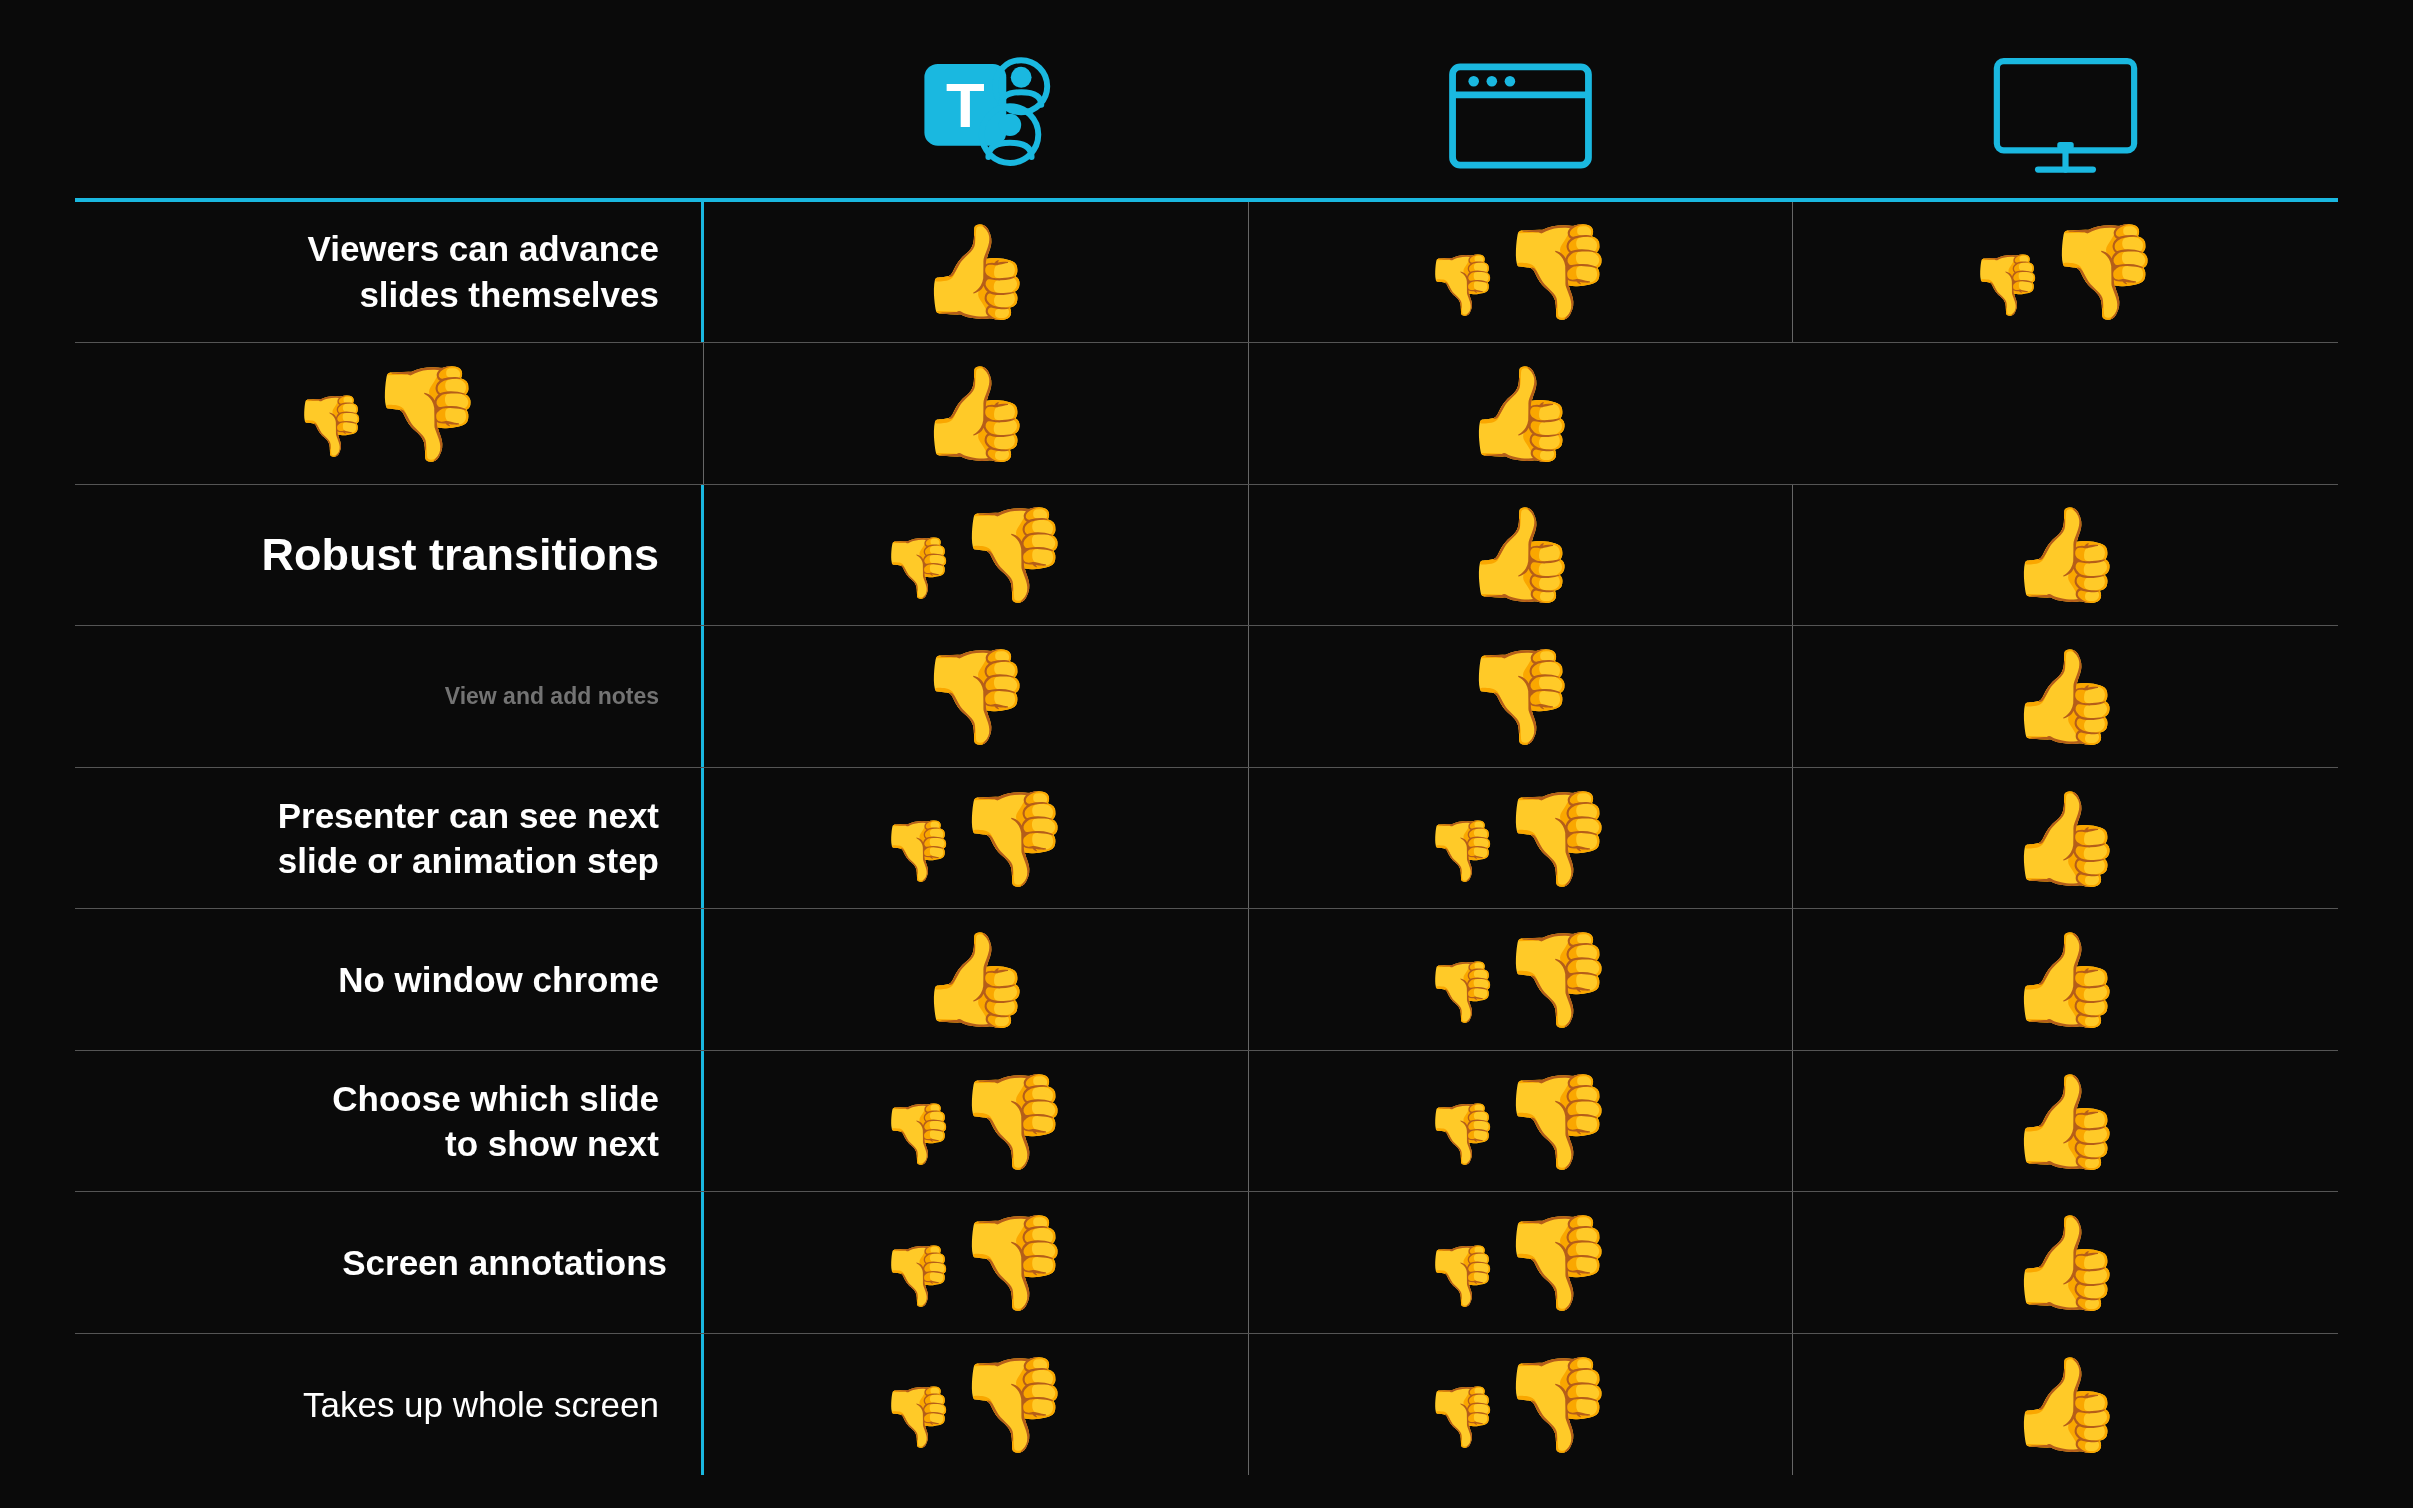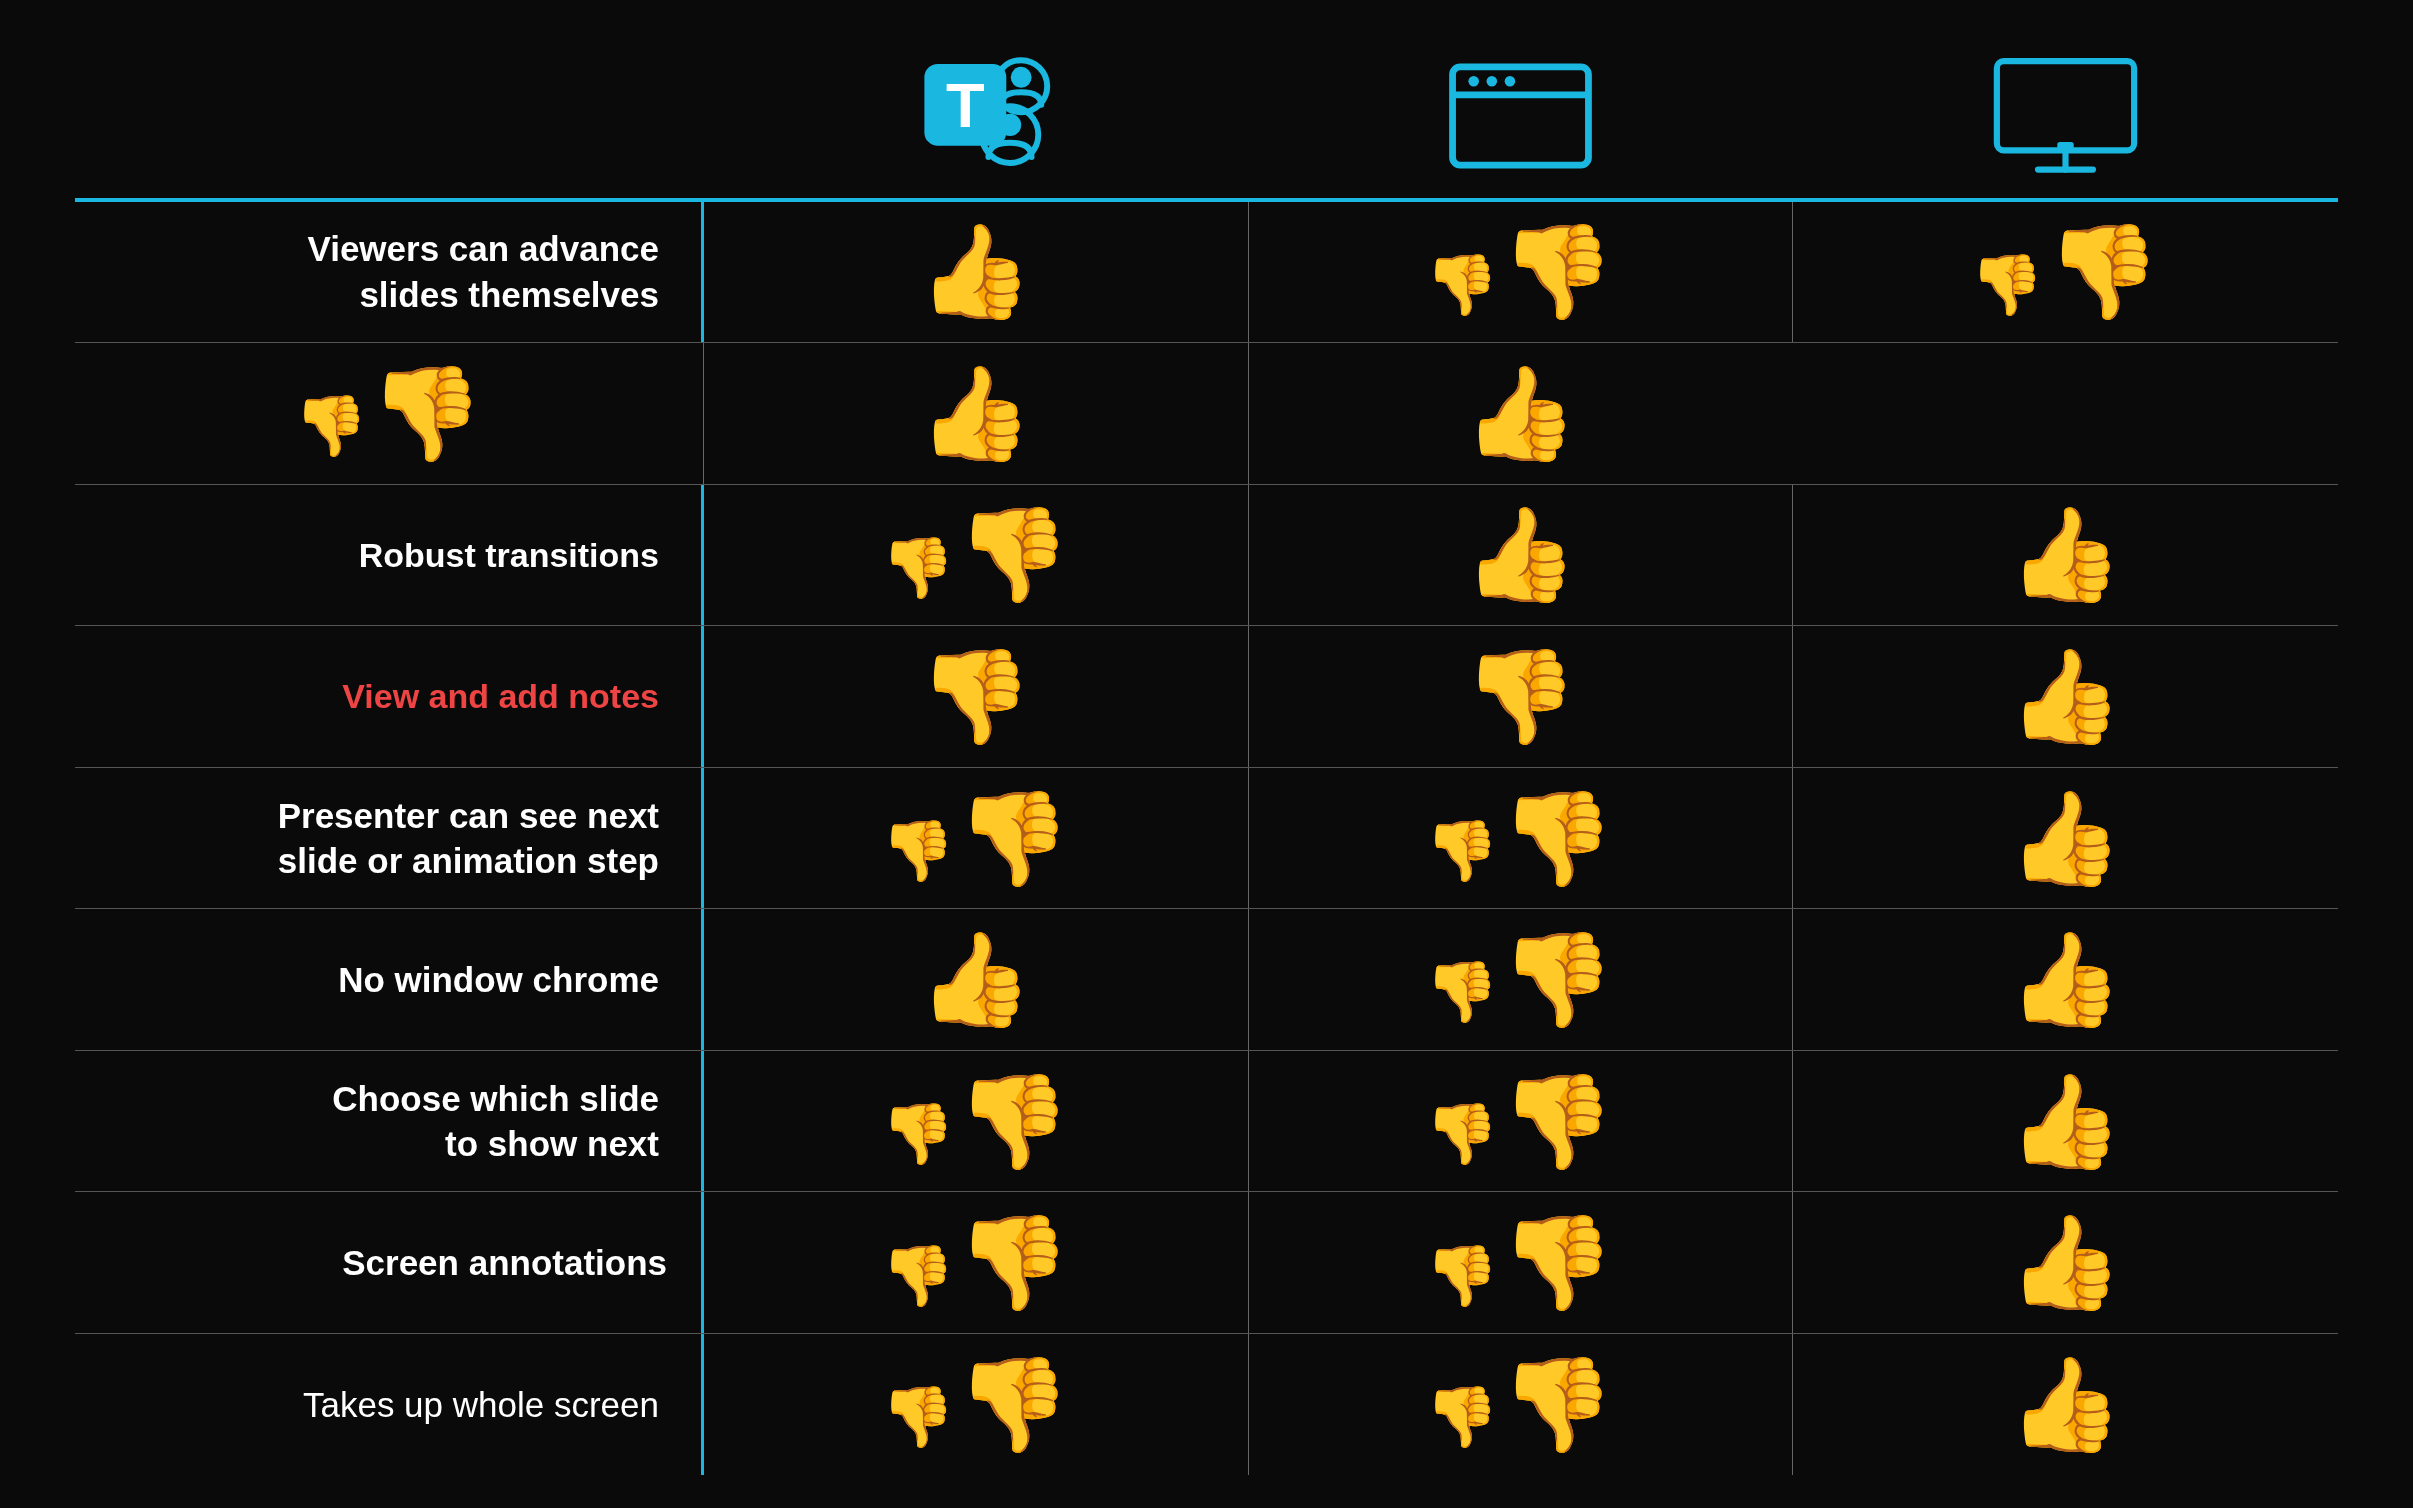--- a/index.html
+++ b/index.html
@@ -157,42 +157,42 @@
           </div>
         </div>
         <div class="icon-cell" style="display: flex; align-items: center; justify-content: center;">
           <div style="display: flex; align-items: flex-end; justify-content: center; gap: 1.7px;">
             <span style="font-size:92px;color:#7ed321;">👍</span>
           </div>
         </div>
       </div>
       <div class="body-row" style="height: 141px; display: grid; grid-template-columns: 629px 1fr 1fr 1fr; border-bottom: 1.7px solid rgb(85, 85, 85);">
         <div class="feature-cell" style="display: flex; align-items: center; justify-content: flex-end; padding-right: 42px; border-right: 3.4px solid rgb(26, 184, 224);">
-          <span class="feature-label" style="color: white; font-size: 34px; font-weight: bold; text-align: right; line-height: 1.3; margin-left: 28px;">Robust transitions</span>
-        </div>
-        <div class="icon-cell" style="display: flex; align-items: center; justify-content: center; border-right: 1.7px solid rgb(102, 102, 102);">
-          <div style="display: flex; align-items: flex-end; justify-content: center; gap: 1.7px;">
-            <span style="font-size:59px;color:#e00000;margin-bottom:6.7px;">👎</span>
-            <span style="font-size:92px;color:#e00000;">👎</span>
-          </div>
-        </div>
-        <div class="icon-cell" style="display: flex; align-items: center; justify-content: center; border-right: 1.7px solid rgb(102, 102, 102);">
-          <div style="display: flex; align-items: flex-end; justify-content: center; gap: 1.7px;">
-            <span style="font-size:92px;color:#7ed321;">👍</span>
-          </div>
-        </div>
-        <div class="icon-cell" style="display: flex; align-items: center; justify-content: center;">
-          <div style="display: flex; align-items: flex-end; justify-content: center; gap: 1.7px;">
-            <span style="font-size:92px;color:#7ed321;">👍</span>
-          </div>
-        </div>
-      </div>
-      <div class="body-row" style="height: 141px; display: grid; grid-template-columns: 629px 1fr 1fr 1fr; border-bottom: 1.7px solid rgb(85, 85, 85);">
-        <div class="feature-cell" style="display: flex; align-items: center; justify-content: flex-end; padding-right: 42px; border-right: 3.4px solid rgb(26, 184, 224);">
-          <span class="feature-label" style="color: #ef4444; font-size: 34px; font-weight: bold; text-align: right; line-height: 1.3;">View and add notes</span>
+          <span class="feature-label" style="color: white; font-size: 45px; font-weight: bold; text-align: right; line-height: 1.3; margin-left: 28px;">Robust transitions</span>
+        </div>
+        <div class="icon-cell" style="display: flex; align-items: center; justify-content: center; border-right: 1.7px solid rgb(102, 102, 102);">
+          <div style="display: flex; align-items: flex-end; justify-content: center; gap: 1.7px;">
+            <span style="font-size:59px;color:#e00000;margin-bottom:6.7px;">👎</span>
+            <span style="font-size:92px;color:#e00000;">👎</span>
+          </div>
+        </div>
+        <div class="icon-cell" style="display: flex; align-items: center; justify-content: center; border-right: 1.7px solid rgb(102, 102, 102);">
+          <div style="display: flex; align-items: flex-end; justify-content: center; gap: 1.7px;">
+            <span style="font-size:92px;color:#7ed321;">👍</span>
+          </div>
+        </div>
+        <div class="icon-cell" style="display: flex; align-items: center; justify-content: center;">
+          <div style="display: flex; align-items: flex-end; justify-content: center; gap: 1.7px;">
+            <span style="font-size:92px;color:#7ed321;">👍</span>
+          </div>
+        </div>
+      </div>
+      <div class="body-row" style="height: 141px; display: grid; grid-template-columns: 629px 1fr 1fr 1fr; border-bottom: 1.7px solid rgb(85, 85, 85);">
+        <div class="feature-cell" style="display: flex; align-items: center; justify-content: flex-end; padding-right: 42px; border-right: 3.4px solid rgb(26, 184, 224);">
+          <span class="feature-label" style="color: #737373; font-size: 23px; font-weight: bold; text-align: right; line-height: 1.3;">View and add notes</span>
         </div>
         <div class="icon-cell" style="display: flex; align-items: center; justify-content: center; border-right: 1.7px solid rgb(102, 102, 102);">
           <div style="display: flex; align-items: flex-end; justify-content: center; gap: 1.7px;">
             <span style="font-size:92px;color:#e00000;">👎</span>
           </div>
         </div>
         <div class="icon-cell" style="display: flex; align-items: center; justify-content: center; border-right: 1.7px solid rgb(102, 102, 102);">
           <div style="display: flex; align-items: flex-end; justify-content: center; gap: 1.7px;">
             <span style="font-size:92px;color:#e00000;">👎</span>
           </div>

